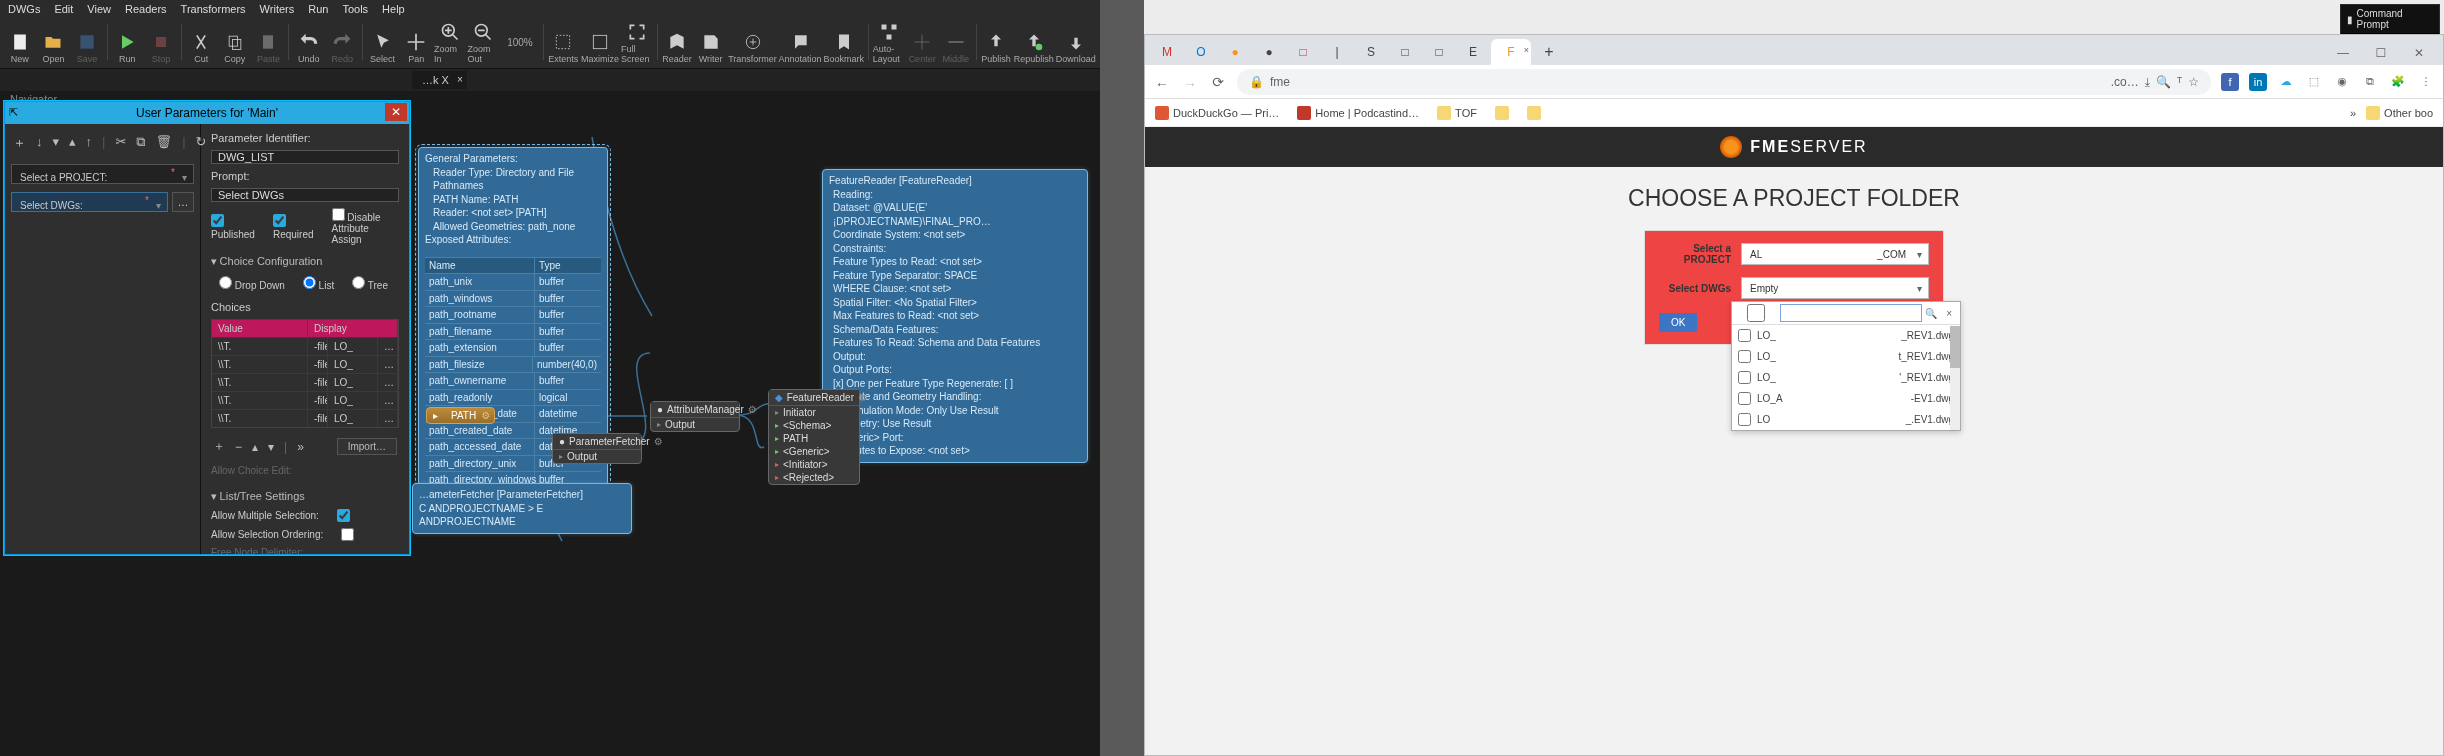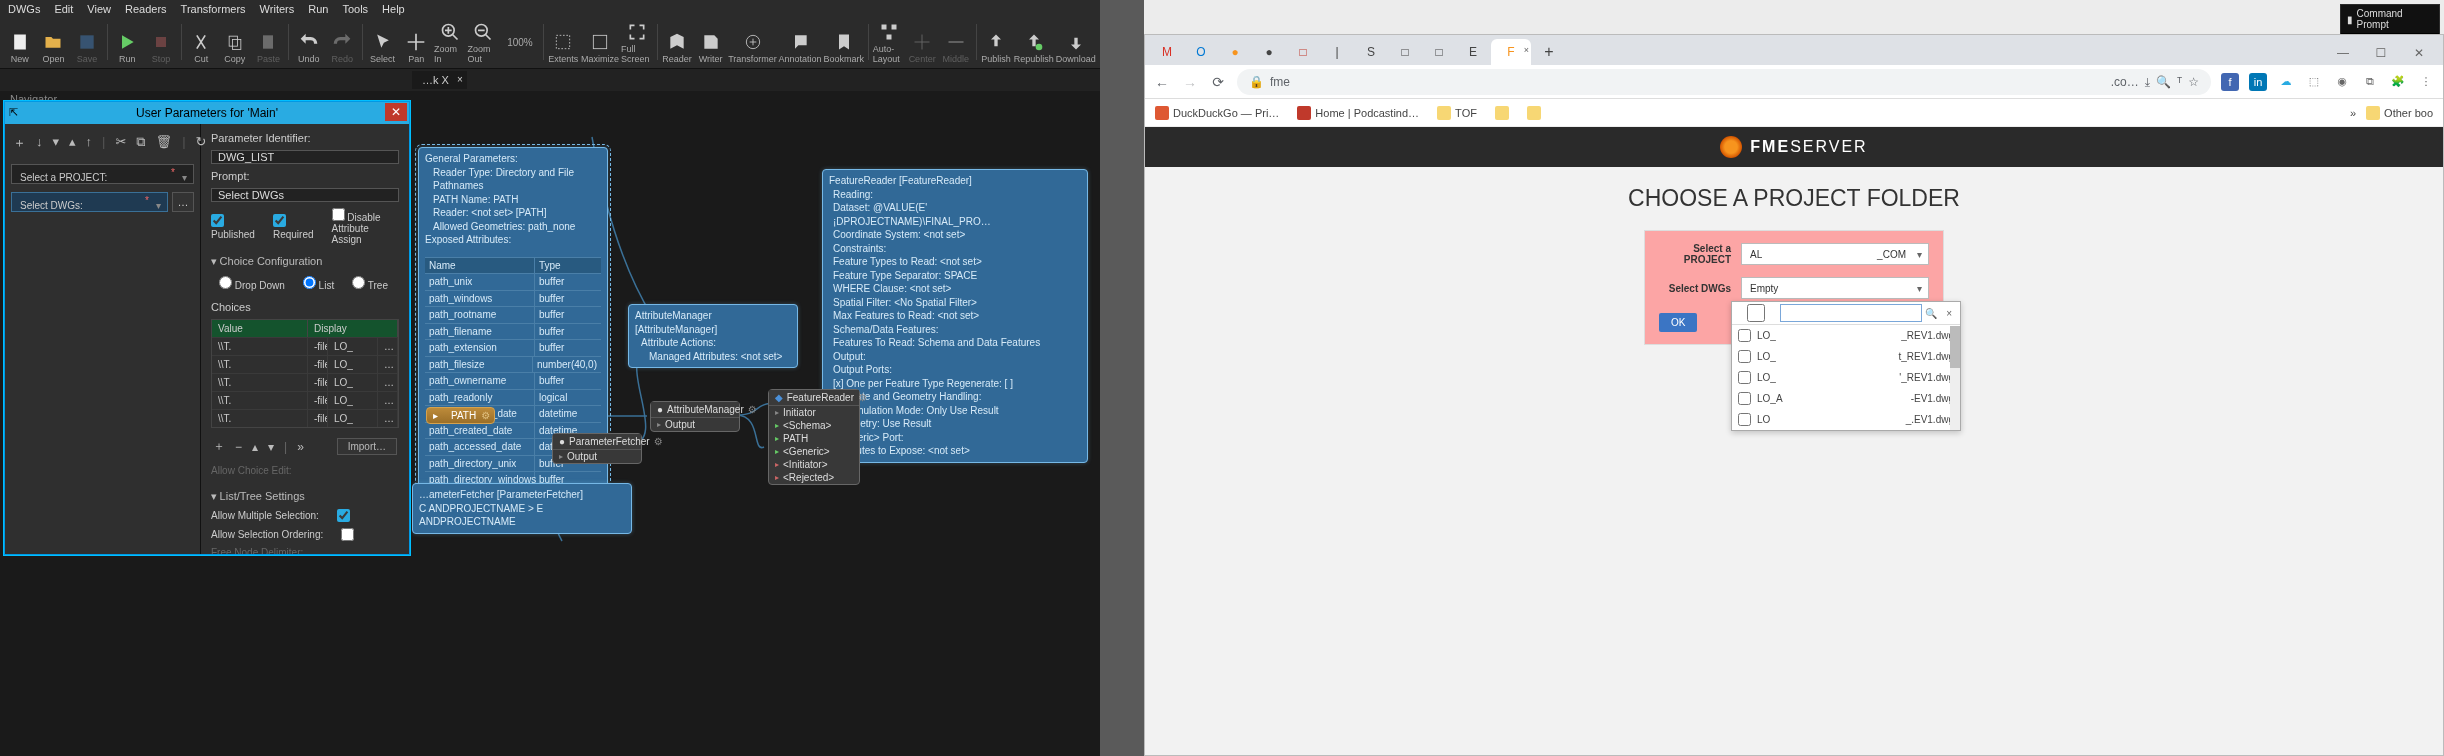--- a/index.html
+++ b/index.html
@@ -46,21 +46,21 @@
 .param-left .btn-ell { width: 22px; background: #333; border: 1px solid #555; display: flex; align-items: center; justify-content: center; }
 
 .param-right { flex: 1; padding: 8px 10px; display: flex; flex-direction: column; gap: 6px; overflow: hidden; }
 .param-right .lbl { font-size: 11px; color: #ccc; }
 .param-right .inp { background: #222; border: 1px solid #555; color: #ddd; height: 20px; padding: 0 6px; font-size: 11px; }
 .param-right .checks { display: flex; gap: 18px; align-items: center; font-size: 10px; color: #ccc; }
 .param-right .checks input { accent-color: #29abe2; }
 .param-right .section-hdr { color: #bbb; font-size: 11px; margin-top: 4px; }
 .param-right .radios { display: flex; gap: 18px; font-size: 10px; color: #ccc; padding: 2px 0 4px 8px; }
 .choice-table { border: 1px solid #444; font-size: 10px; }
-.choice-table .th { display: flex; background: #14532d; }
+.choice-table .th { display: flex; background: #be185d; }
 .choice-table .th div { padding: 3px 6px; border-right: 1px solid #444; }
 .choice-table .th .c1 { width: 96px; } .choice-table .th .c2 { flex: 1; }
 .choice-table .row { display: flex; border-top: 1px solid #3a3a3a; }
 .choice-table .row div { padding: 3px 6px; border-right: 1px solid #3a3a3a; width: 96px; overflow: hidden; white-space: nowrap; }
 .choice-table .row div:nth-child(2) { flex: 1; width: auto; }
 .choice-table .row div:nth-child(3) { width: 50px; }
 .choice-table .row div:nth-child(4) { width: 20px; text-align: center; }
 .tbl-toolbar { display: flex; gap: 10px; padding: 4px 2px; font-size: 12px; color: #bbb; align-items: center; }
 .tbl-toolbar .import { margin-left: auto; background: #333; border: 1px solid #555; padding: 2px 10px; font-size: 10px; }
 .param-right .muted { color: #666; font-size: 10px; }
@@ -120,21 +120,21 @@
 .browser .bookbar .bm .ico { width: 14px; height: 14px; border-radius: 2px; display: inline-block; }
 
 .browser .page { flex: 1; background: #f2f2f2; position: relative; overflow: hidden; }
 .fme-header { background: #2a2a2a; height: 40px; display: flex; align-items: center; justify-content: center; color: #fff; font-size: 16px; letter-spacing: 2px; gap: 8px; }
 .fme-header .logo { width: 22px; height: 22px; background: radial-gradient(circle,#f7941e 40%,#d35400 70%); border-radius: 50%; }
 .fme-header b { font-weight: 700; }
 
 .page-inner { padding: 18px 60px; }
 .page-title { font-size: 23px; color: #333; text-align: center; font-weight: 400; }
 
-.form-card { background: #fca5a5; margin: 18px auto 0; width: 300px; padding: 12px 14px; border: 1px solid #ddd; position: relative; }
+.form-card { background: #ef4444; margin: 18px auto 0; width: 300px; padding: 12px 14px; border: 1px solid #ddd; position: relative; }
 .form-row { display: flex; align-items: center; margin-bottom: 12px; gap: 10px; position: relative; }
 .form-row .flabel { width: 72px; text-align: right; font-size: 10px; color: #333; font-weight: 600; }
 .form-row .fselect { flex: 1; height: 22px; border: 1px solid #bbb; background: #fff; display: flex; align-items: center; padding: 0 8px; font-size: 10px; color: #333; position: relative; }
 .form-row .fselect::after { content: "▾"; position: absolute; right: 6px; color: #666; }
 .ok-btn { background: #3b75c4; color: #fff; border: none; padding: 4px 12px; font-size: 10px; border-radius: 2px; margin-top: 2px; }
 
 .dropdown { position: absolute; left: 86px; top: 70px; width: 230px; background: #fff; border: 1px solid #aaa; box-shadow: 0 2px 6px rgba(0,0,0,.2); font-size: 10px; }
 .dropdown .search { display: flex; align-items: center; border-bottom: 1px solid #ddd; padding: 2px 4px; gap: 4px; }
 .dropdown .search input { flex: 1; border: 1px solid #7aa7d9; height: 18px; padding: 0 4px; font-size: 10px; outline: none; }
 .dropdown .search .mag { color: #888; }
@@ -549,25 +549,20 @@
               <span class="an">path_directory_windows</span>
               <span class="at">buffer</span>
             </div>
             <div class="arow">
               <span class="an">path_type</span>
               <span class="at">char(10)</span>
             </div>
           </div>
       </div>
 
-      <div class="node-box" style="left:216px;top:213px;width:170px">
-        <div>AttributeManager [AttributeManager]</div>
-        <div style="padding-left:6px">Attribute Actions:</div>
-        <div style="padding-left:14px">Managed Attributes: &lt;not set&gt;</div>
-      </div>
 
       <div class="node-box" style="left:410px;top:78px;width:266px">
         <div>FeatureReader [FeatureReader]</div>
         <div id="fr-lines" style="padding-left:4px">
             <div>Reading:</div>
             <div>  Dataset: @VALUE(E'         ¡DPROJECTNAME)\FINAL_PRO…</div>
             <div>  Coordinate System: &lt;not set&gt;</div>
             <div>Constraints:</div>
             <div>  Feature Types to Read: &lt;not set&gt;</div>
             <div>  Feature Type Separator: SPACE</div>

